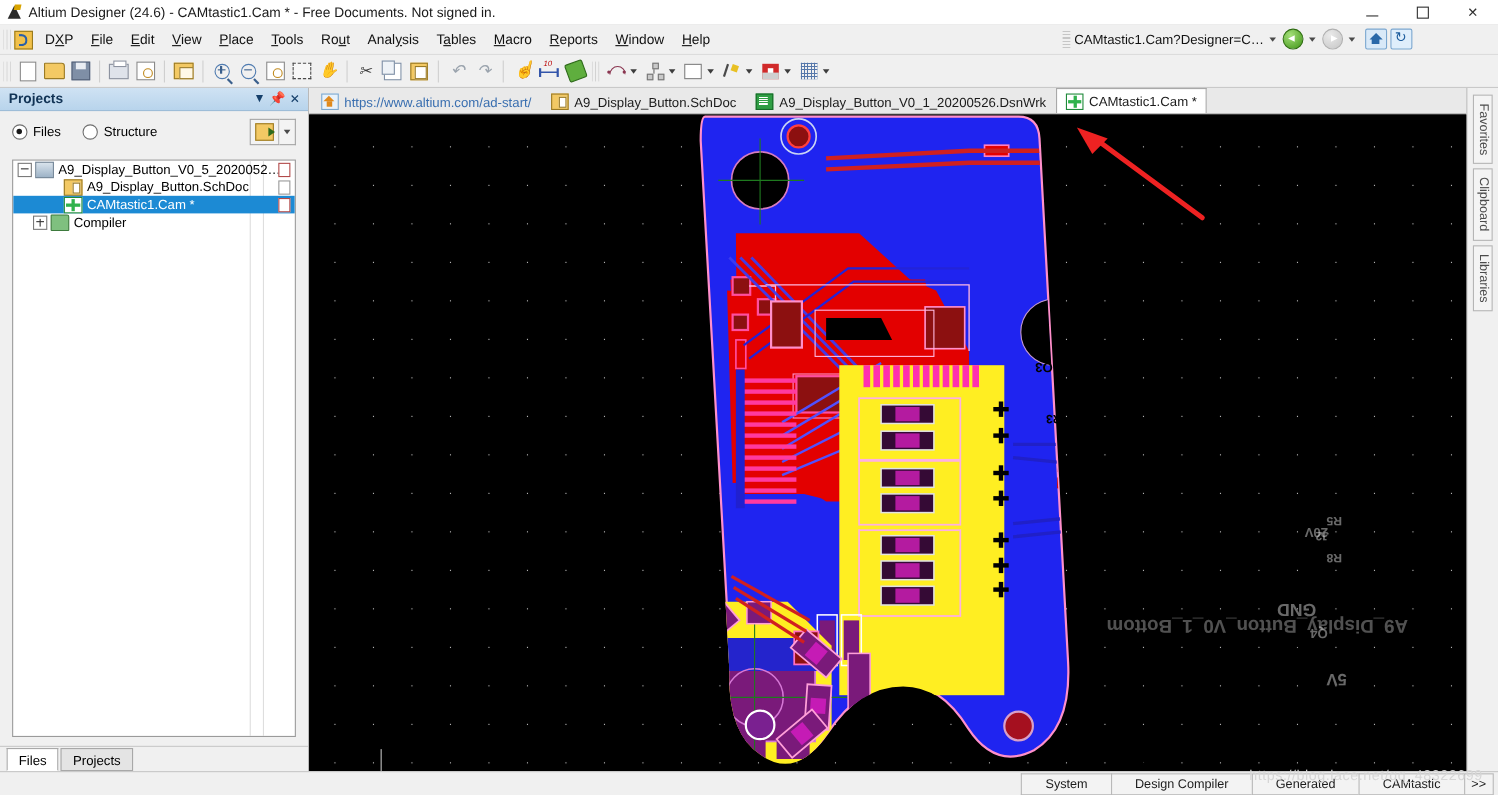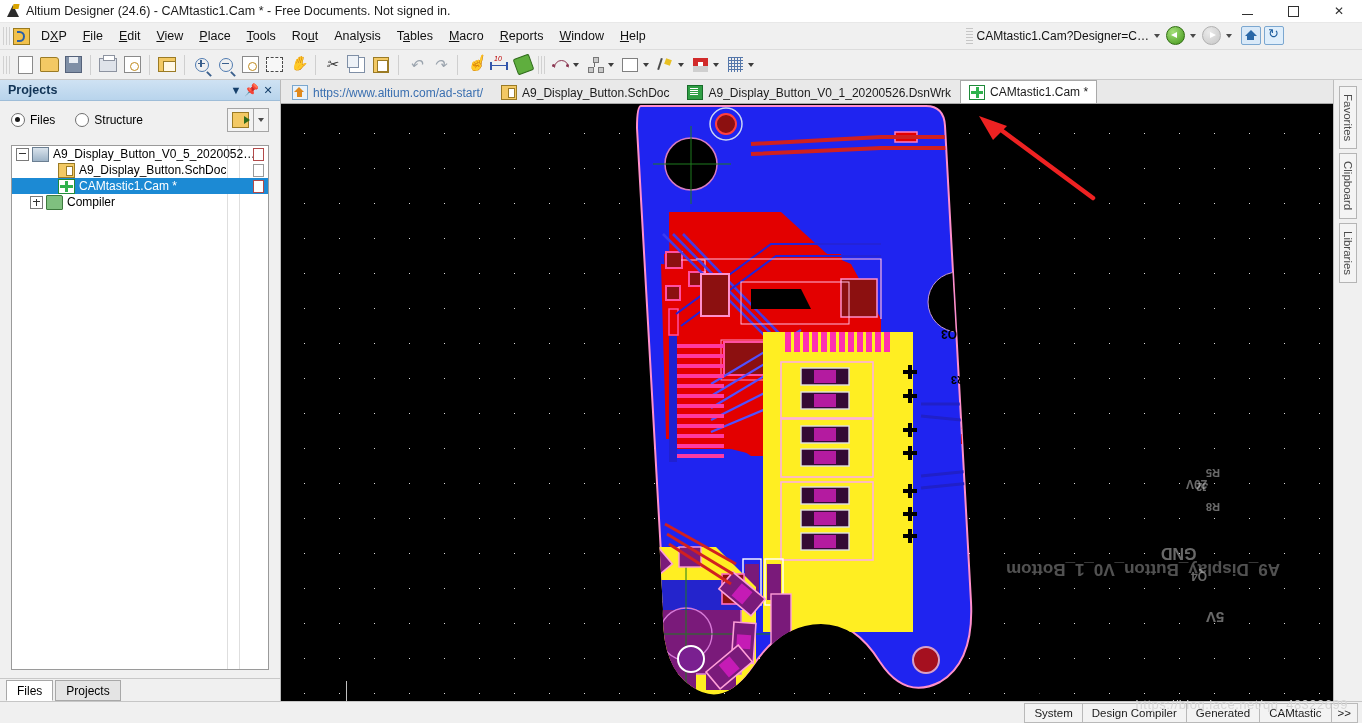--- a/index.html
+++ b/index.html
@@ -198,21 +198,21 @@
   
   .rightdock{width:28px;background:#f0f0f0;flex:none;border-left:1px solid #bdbdbd;padding-top:6px;
              display:flex;flex-direction:column;align-items:center;}
   .vtab{writing-mode:vertical-rl;text-orientation:mixed;background:#f4f4f4;border:1px solid #b5b5b5;
         padding:7px 2px;margin-bottom:4px;font-size:11.5px;color:#4b4b4b;}
 
   
   .statusbar{height:21px;background:#f0f0f0;display:flex;align-items:center;flex:none;border-top:1px solid #c6c6c6;
              position:relative;}
   .sb-left{flex:1;}
-  .sbtn{height:18px;padding:0 9px;display:flex;align-items:center;font-size:11.5px;color:#1b1b1b;
+  .sbtn{height:18px;padding:0 21px;display:flex;align-items:center;font-size:11.5px;color:#1b1b1b;
         border:1px solid #b9b9b9;border-right:none;background:#f3f3f3;}
   .sbtn:last-child{border-right:1px solid #b9b9b9;}
   .sb-more{padding:0 6px;}
   .watermark{position:absolute;right:14px;top:-5px;font-size:13px;color:#d6d6d6;letter-spacing:.5px;
              font-family:"Liberation Sans",sans-serif;pointer-events:none;white-space:nowrap;}
 
   
   .sb-divider{position:absolute;left:346px;top:-21px;width:1px;height:20px;background:#c0c0c0;}
 
   

